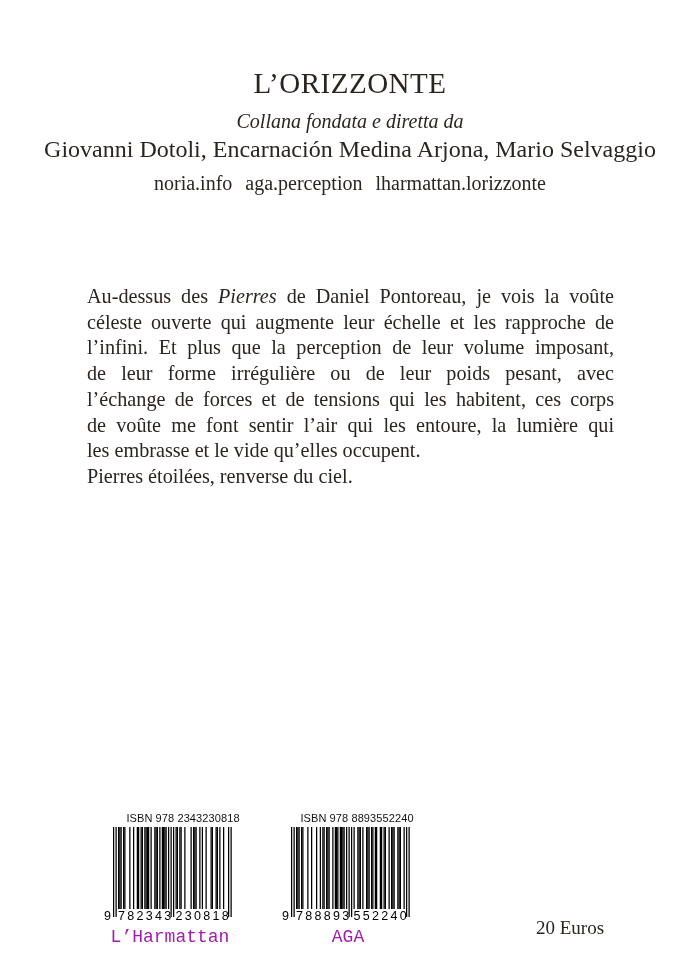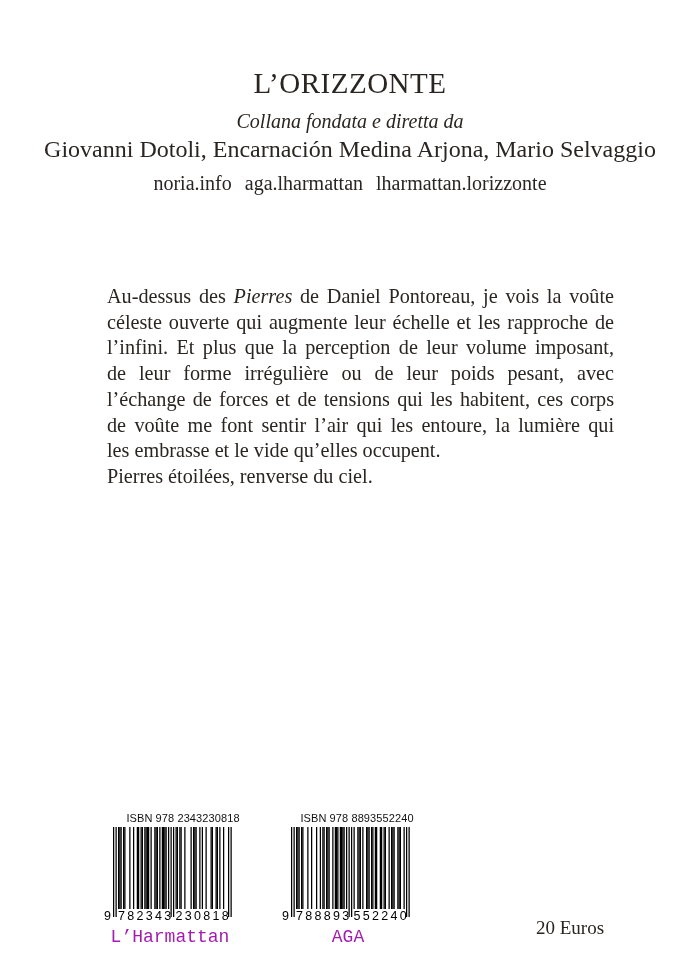--- a/index.html
+++ b/index.html
@@ -60,21 +60,20 @@
       text-align: justify;
     }
     .blurb p {
       margin: 0;
     }
     .blurb .line {
       display: block;
       text-align: justify;
       text-align-last: justify;
       white-space: nowrap;
-      margin-left: 20px;
     }
     .blurb .line.last {
       text-align-last: left;
     }
     .blurb em {
       font-style: italic;
     }
 
     .barcode-block {
       position: absolute;
@@ -113,21 +112,21 @@
   </style>
 </head>
 <body>
 
 <div class="header">
   <h1 class="series-title">L’ORIZZONTE</h1>
   <div class="series-subtitle">Collana fondata e diretta da</div>
   <div class="editors">Giovanni Dotoli, Encarnación Medina Arjona, Mario Selvaggio</div>
   <div class="links">
     <span>noria.info</span>
-    <span>aga.lharmattan</span>
+    <span>aga.perception</span>
     <span>lharmattan.lorizzonte</span>
   </div>
 </div>
 
 <div class="blurb">
   <p>
     <span class="line"><span>Au-dessus des </span><em>Pierres</em><span> de Daniel Pontoreau, je vois la voûte</span></span>
     <span class="line">céleste ouverte qui augmente  leur échelle et les rapproche de</span>
     <span class="line">l’infini. Et plus que la perception de leur volume imposant,</span>
     <span class="line">de leur forme irrégulière ou de leur poids pesant, avec</span>

